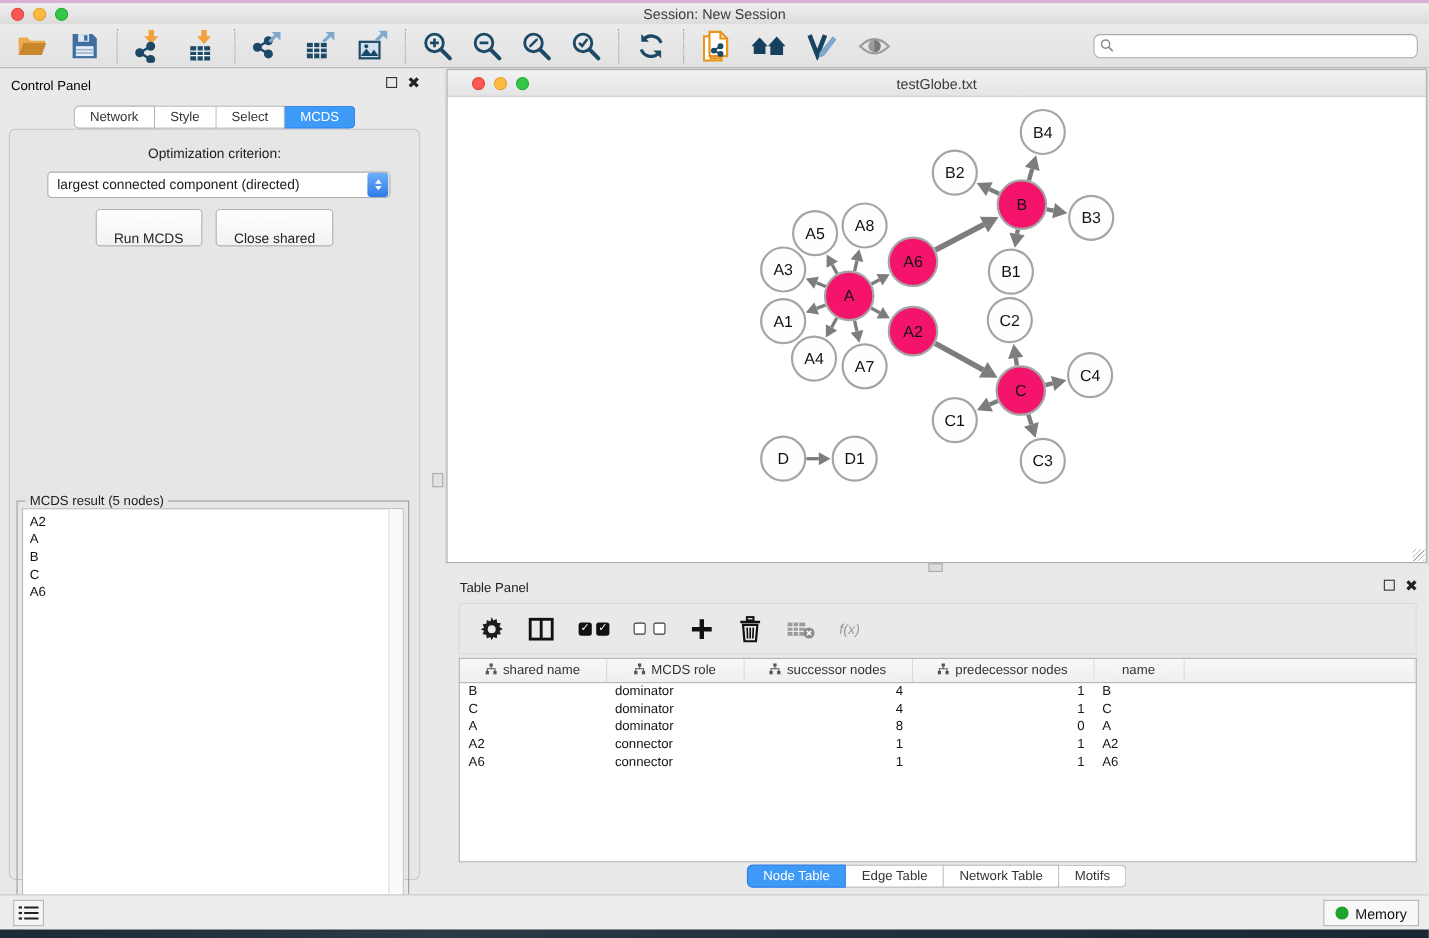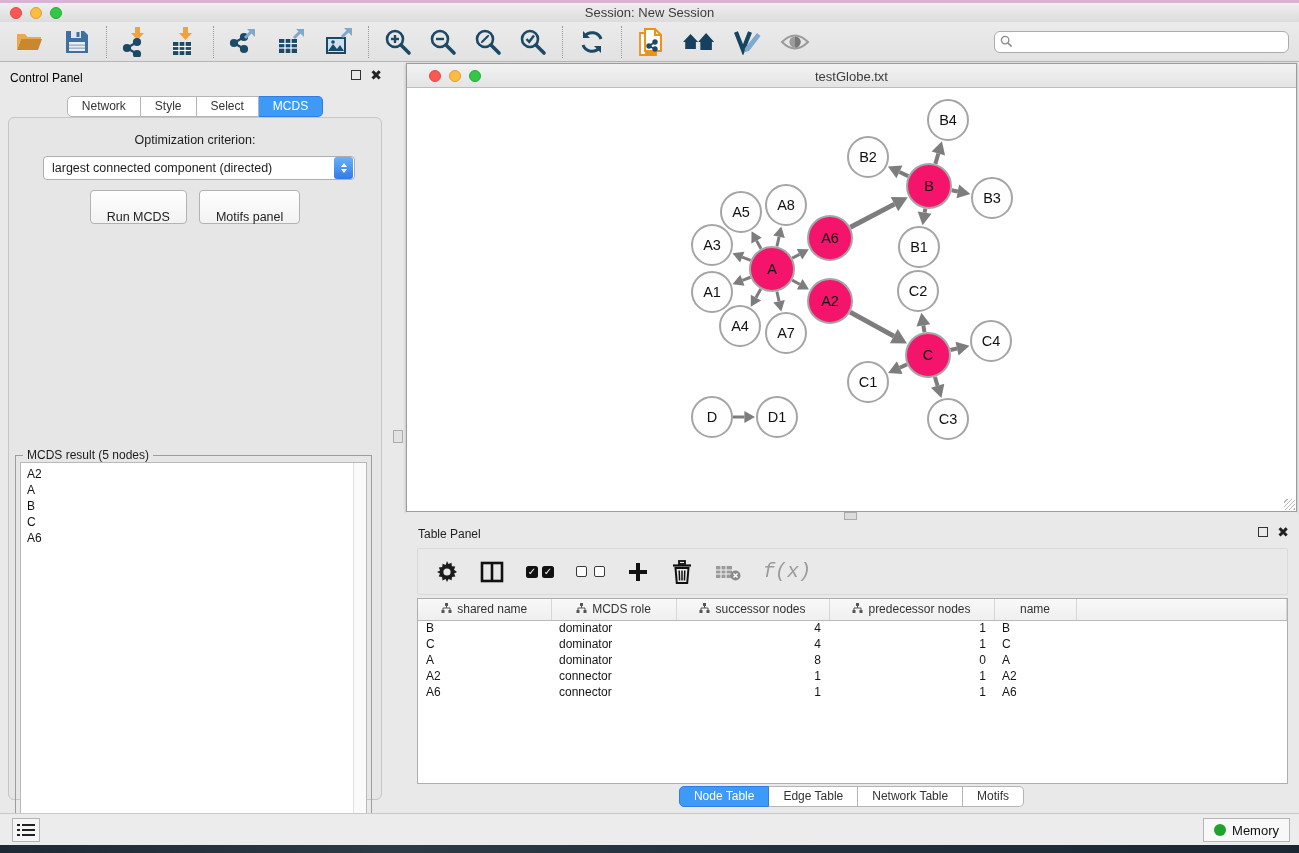--- a/index.html
+++ b/index.html
@@ -72,21 +72,21 @@
 
   
   .table-panel { position:absolute; left:406px; top:520px; width:891px; height:293px; background:#e9e9e9; }
   .tp-head { position:relative; height:26px; }
   .tp-head .ptitle { position:absolute; left:12px; top:7px; }
   .tp-toolbar { position:absolute; left:11px; right:9px; top:28px; height:47px; background:#e9e9e9; border:1px solid #dadada; border-radius:2px; display:flex; align-items:center; gap:22px; padding-left:18px; }
   .tico { display:flex; align-items:center; justify-content:center; }
   .chk-pair { display:flex; gap:4px; }
   .chk { width:12px; height:12px; border-radius:2.5px; background:#111; color:#fff; font-size:10px; line-height:12px; text-align:center; font-weight:bold; }
   .unchk { width:11px; height:11px; border-radius:2px; border:1.6px solid #3a3a3a; background:#fff; }
-  .fx-label { font-family:Liberation Mono, monospace; font-style:italic; font-size:20px; color:#9b9b9b; }
+  .fx-label { font-family:Liberation Sans, sans-serif; font-style:italic; font-size:13px; color:#9b9b9b; }
 
   .tp-tablewrap { position:absolute; left:11px; right:9px; top:78px; bottom:29px; background:#fff; border:1px solid #aeaeae; overflow:hidden; }
   table.datatable { border-collapse:collapse; width:100%; table-layout:fixed; }
   table.datatable th { height:21px; background:linear-gradient(#f8f8f8,#efefef); border-bottom:1px solid #b9b9b9; border-right:1px solid #d7d7d7; font-weight:normal; font-size:12px; color:#333; text-align:center; overflow:hidden; white-space:nowrap; }
   table.datatable th .hdr-inner { display:inline-flex; align-items:center; gap:5px; }
   table.datatable td { height:16px; font-size:12px; color:#151515; padding:0 8px; white-space:nowrap; overflow:hidden; }
   td.al { text-align:left; } td.ar { text-align:right; padding-right:14px; }
 
   .tp-tabs { position:absolute; left:0; right:0; bottom:6px; display:flex; justify-content:center;margin-top:29px; }
 
@@ -306,21 +306,21 @@
     <div class="opt-label">Optimization criterion:</div>
     <div class="opt-select">
       <span class="sel-text">largest connected component (directed)</span>
       <span class="stepper">
           <span class="tri-up"></span>
           <span class="tri-down"></span>
         </span>
     </div>
     <div class="cp-buttons">
       <button class="btn">Run MCDS</button>
-      <button class="btn">Motifs panel</button>
+      <button class="btn">Close shared</button>
     </div>
     <div class="groupbox">
       <span class="legend">MCDS result (5 nodes)</span>
       <div class="listbox">
         <div class="items" id="result-items">
             <div class="item">A2</div>
             <div class="item">A</div>
             <div class="item">B</div>
             <div class="item">C</div>
             <div class="item">A6</div>

